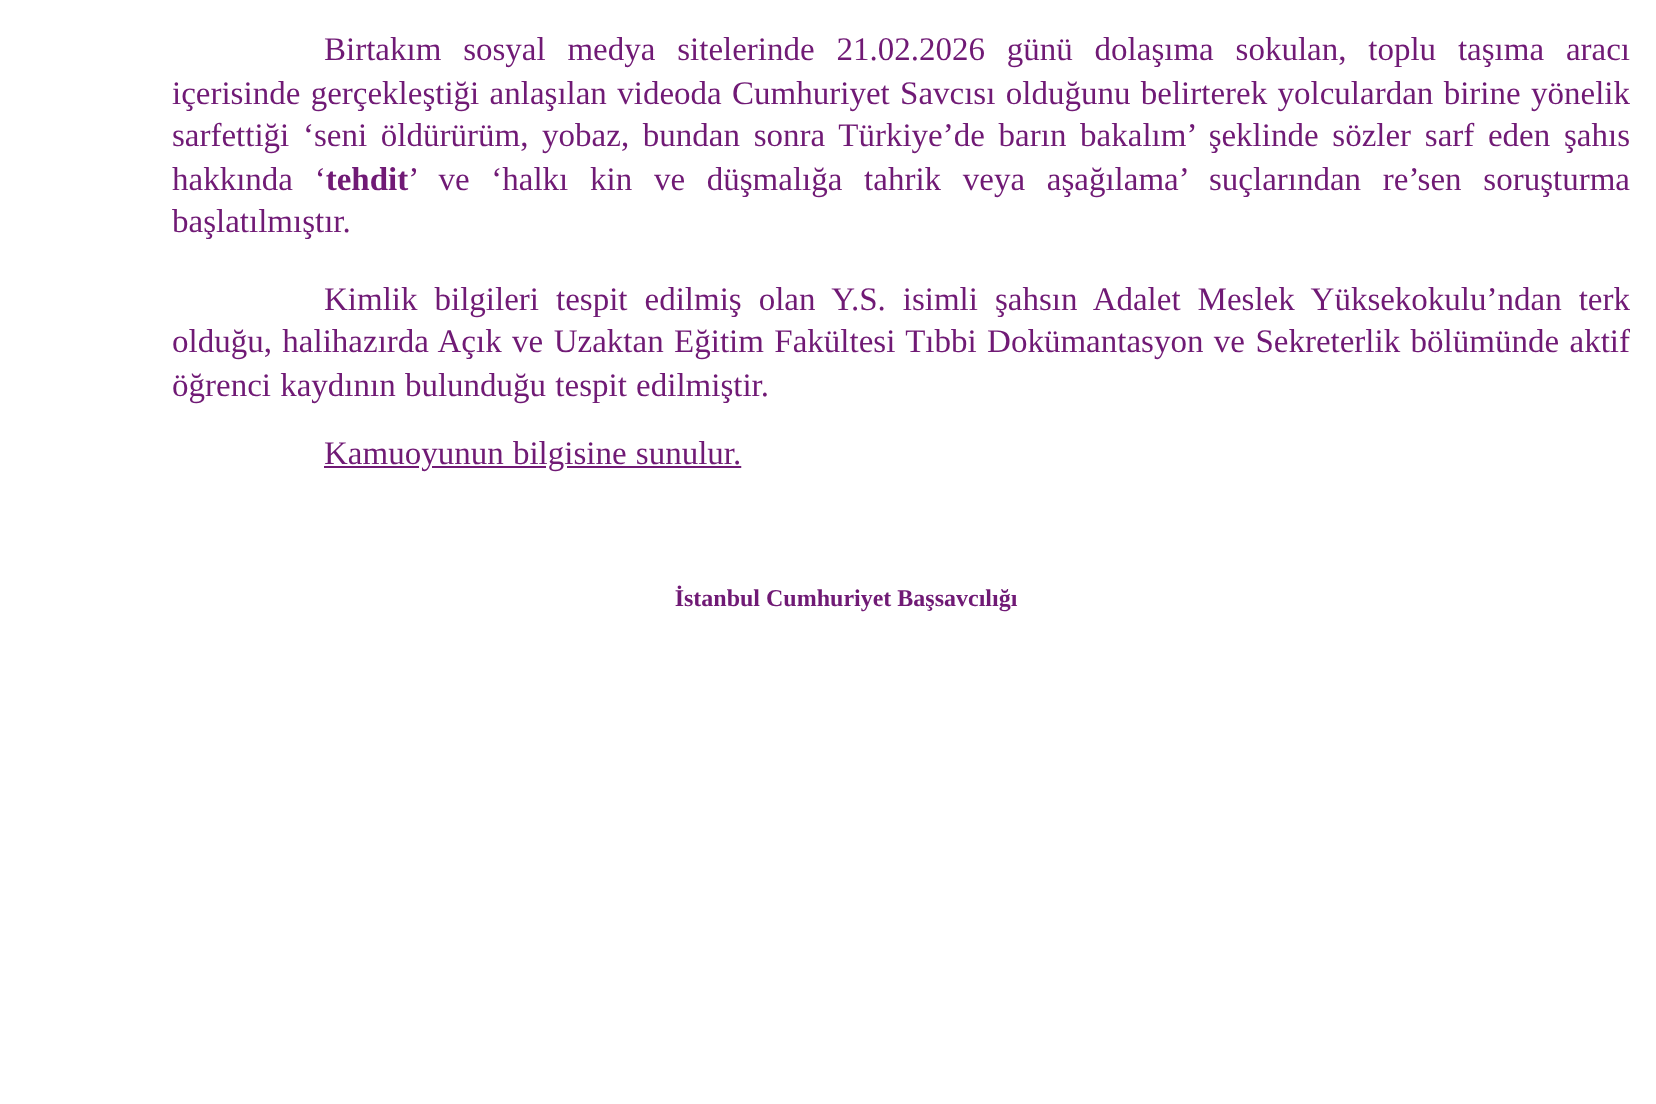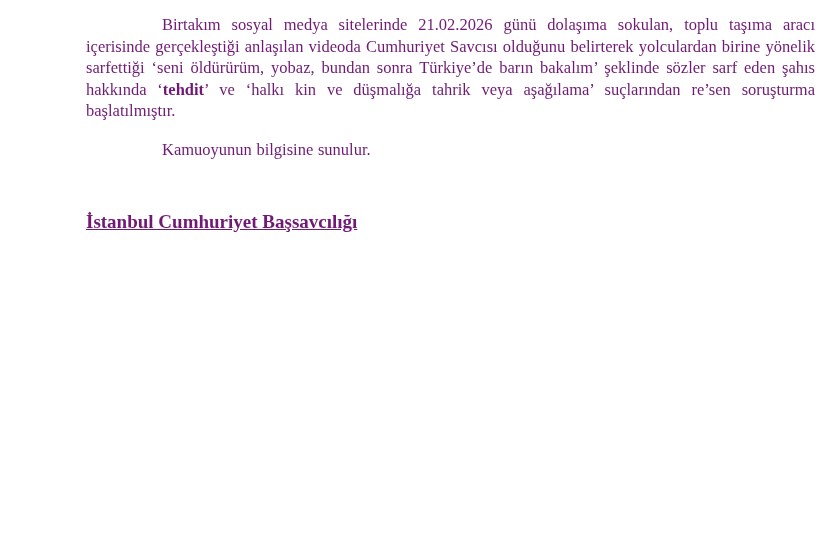--- a/index.html
+++ b/index.html
@@ -28,42 +28,43 @@
     text-align: justify;
     text-indent: 76px;
     margin: 0 0 13px 0;
     word-spacing: 0.5px;
   }
   .para.mb-lg {
     margin-bottom: 17px;
   }
   .para.closing {
     margin-bottom: 0;
+    text-decoration: underline;
   }
   .bold-term {
     font-weight: bold;
   }
   .signature {
     margin-top: 51px;
-    text-align: left;
+    text-align: center;
     padding-right: 55px;
     font-weight: bold;
-    font-size: 19px;
+    font-size: 12px;
     line-height: 21.5px;
-    text-decoration: underline;
   }
 </style>
 </head>
 <body>
 
 <div class="page">
   <div class="content">
 
     <p class="para mb-lg"><span>Birtakım sosyal medya sitelerinde 21.02.2026 günü dolaşıma sokulan, toplu taşıma aracı içerisinde gerçekleştiği anlaşılan videoda Cumhuriyet Savcısı olduğunu belirterek yolculardan birine yönelik sarfettiği ‘seni öldürürüm, yobaz, bundan sonra Türkiye’de barın bakalım’ şeklinde sözler sarf eden şahıs hakkında ‘</span><span class="bold-term">tehdit</span><span>’ ve ‘halkı kin ve düşmalığa tahrik veya aşağılama’ suçlarından re’sen soruşturma başlatılmıştır.</span></p>
 
+    <p class="para">Kimlik bilgileri tespit edilmiş olan Y.S. isimli şahsın Adalet Meslek Yüksekokulu’ndan terk olduğu, halihazırda Açık ve Uzaktan Eğitim Fakültesi Tıbbi Dokümantasyon ve Sekreterlik bölümünde aktif öğrenci kaydının bulunduğu tespit edilmiştir.</p>
 
 
     <p class="para closing">Kamuoyunun bilgisine sunulur.</p>
 
     <div class="signature">İstanbul Cumhuriyet Başsavcılığı</div>
 
   </div>
 </div>
 
 </body></html>

